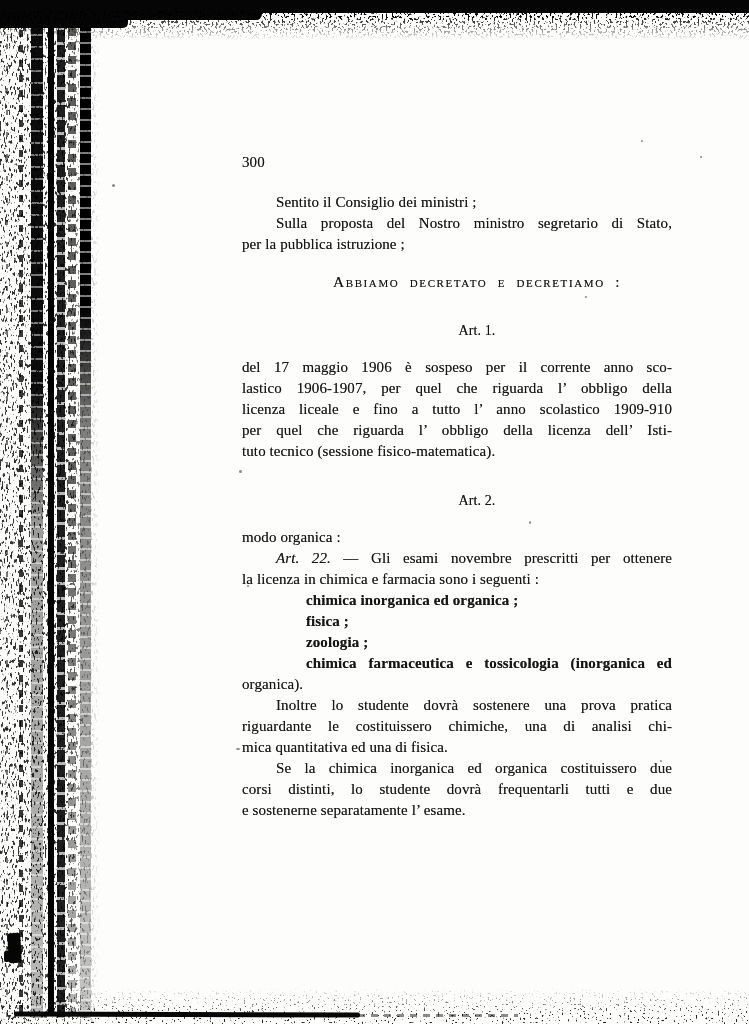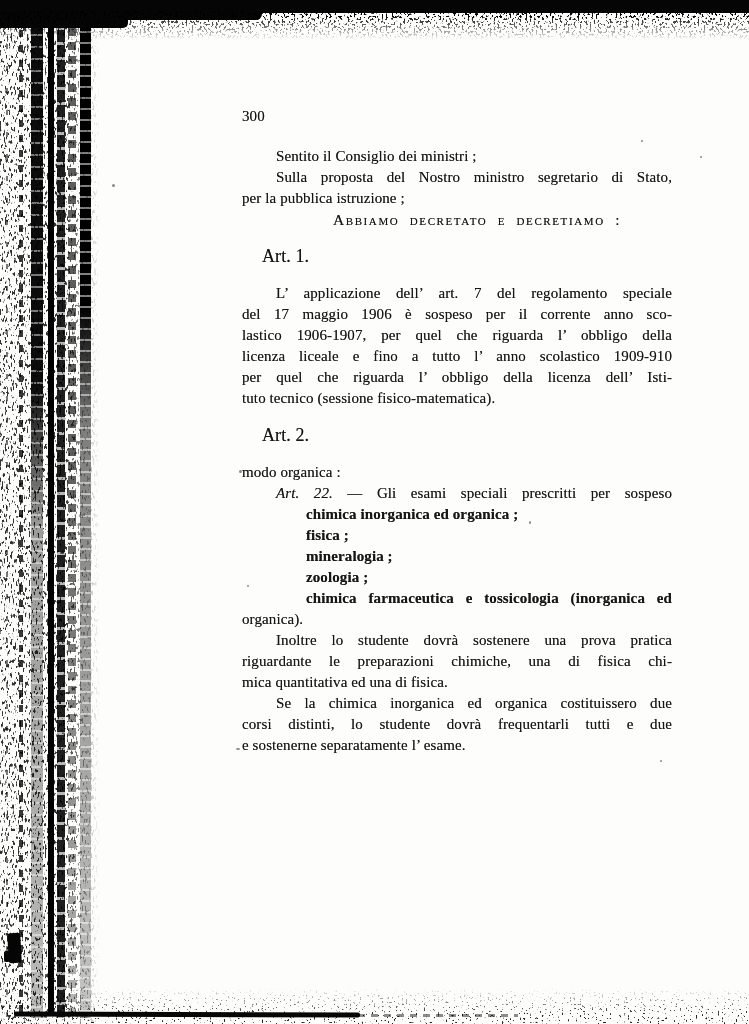--- a/index.html
+++ b/index.html
@@ -13,29 +13,29 @@
   .content{
     position:absolute; left:242px; top:106px; width:430px;
     font-size:15px; line-height:21px;
     text-shadow:0 0 .4px rgba(0,0,0,.55);
     letter-spacing:.1px;
   }
   .ln{min-height:21px;}
   .jl{text-align:justify; text-align-last:justify;}
   .ind{padding-left:34px;}
   .li{padding-left:64px;font-weight:bold;}
-  .pagenum{margin-bottom:19px; font-size:15px;}
+  .pagenum{margin-bottom:19px; font-size:15px;margin-top:46px;}
   .hd-sc{
-    margin-top:0; text-align:center; transform:translateX(20px);
+    margin-top:16px; text-align:center; transform:translateX(20px);
     font-variant:small-caps; letter-spacing:1.6px; word-spacing:5px;
     font-size:15.5px;
   }
   .hd-art{
-    margin-top:16px; margin-bottom:16px; text-align:left;
-    transform:translateX(20px); font-size:18px;
+    margin-top:28px; margin-bottom:16px; text-align:center;
+    transform:translateX(20px); font-size:14px;
   }
   .it{font-style:italic;}
   
   .band-top{position:absolute;left:0;top:0;width:749px;height:13px;background:#050505;}
   .band-top2{position:absolute;left:0;top:0;width:262px;height:20px;background:#050505;border-radius:0 0 6px 0;}
   .band-top3{position:absolute;left:0;top:0;width:128px;height:28px;background:#050505;border-radius:0 0 5px 0;}
   svg.noise{position:absolute;pointer-events:none;}
   .n-top{left:0;top:11px;-webkit-mask-image:linear-gradient(180deg,#000 15%,transparent 90%);mask-image:linear-gradient(180deg,#000 15%,transparent 90%);}
   .n-bot{left:0;top:986px;opacity:.85;-webkit-mask-image:linear-gradient(0deg,#000 25%,transparent 95%);mask-image:linear-gradient(0deg,#000 25%,transparent 95%);}
   .n-left{left:0;top:0;opacity:.8;-webkit-mask-image:linear-gradient(90deg,#000 65%,transparent);mask-image:linear-gradient(90deg,#000 65%,transparent);}
@@ -133,45 +133,44 @@
     <div>
       <div class="ln jl ind">Sulla proposta del Nostro ministro segretario di Stato,</div>
       <div class="ln">per la pubblica istruzione ;</div>
     </div>
 
     <div class="ln hd-sc">Abbiamo decretato e decretiamo :</div>
 
     <div class="ln hd-art">Art. 1.</div>
 
     <div>
-      <div class="ln jl ind">L’ applicazione dell’ art. 7 del regolamento speciale</div>
       <div class="ln jl">del 17 maggio 1906 è sospeso per il corrente anno sco-</div>
       <div class="ln jl">lastico 1906-1907, per quel che riguarda l’ obbligo della</div>
       <div class="ln jl">licenza liceale e fino a tutto l’ anno scolastico 1909-910</div>
       <div class="ln jl">per quel che riguarda l’ obbligo della licenza dell’ Isti-</div>
       <div class="ln">tuto tecnico (sessione fisico-matematica).</div>
     </div>
 
     <div class="ln hd-art">Art. 2.</div>
 
     <div>
       <div class="ln">modo organica :</div>
 
-      <div class="ln jl ind"><span class="it">Art. 22.</span> <span>— Gli esami speciali prescritti per sospeso</span></div>
+      <div class="ln jl ind"><span class="it">Art. 22.</span> <span>— Gli esami novembre prescritti per ottenere</span></div>
+      <div class="ln">la licenza in chimica e farmacia sono i seguenti :</div>
 
       <div class="ln li">chimica inorganica ed organica ;</div>
       <div class="ln li">fisica ;</div>
-      <div class="ln li">mineralogia ;</div>
       <div class="ln li">zoologia ;</div>
 
       <div class="ln jl li">chimica farmaceutica e tossicologia (inorganica ed</div>
       <div class="ln">organica).</div>
 
       <div class="ln jl ind">Inoltre lo studente dovrà sostenere una prova pratica</div>
-      <div class="ln jl">riguardante le preparazioni chimiche, una di fisica chi-</div>
+      <div class="ln jl">riguardante le costituissero chimiche, una di analisi chi-</div>
       <div class="ln">mica quantitativa ed una di fisica.</div>
 
       <div class="ln jl ind">Se la chimica inorganica ed organica costituissero due</div>
       <div class="ln jl">corsi distinti, lo studente dovrà frequentarli tutti e due</div>
       <div class="ln">e sostenerne separatamente l’ esame.</div>
     </div>
 
   </div>
 </div>
 

